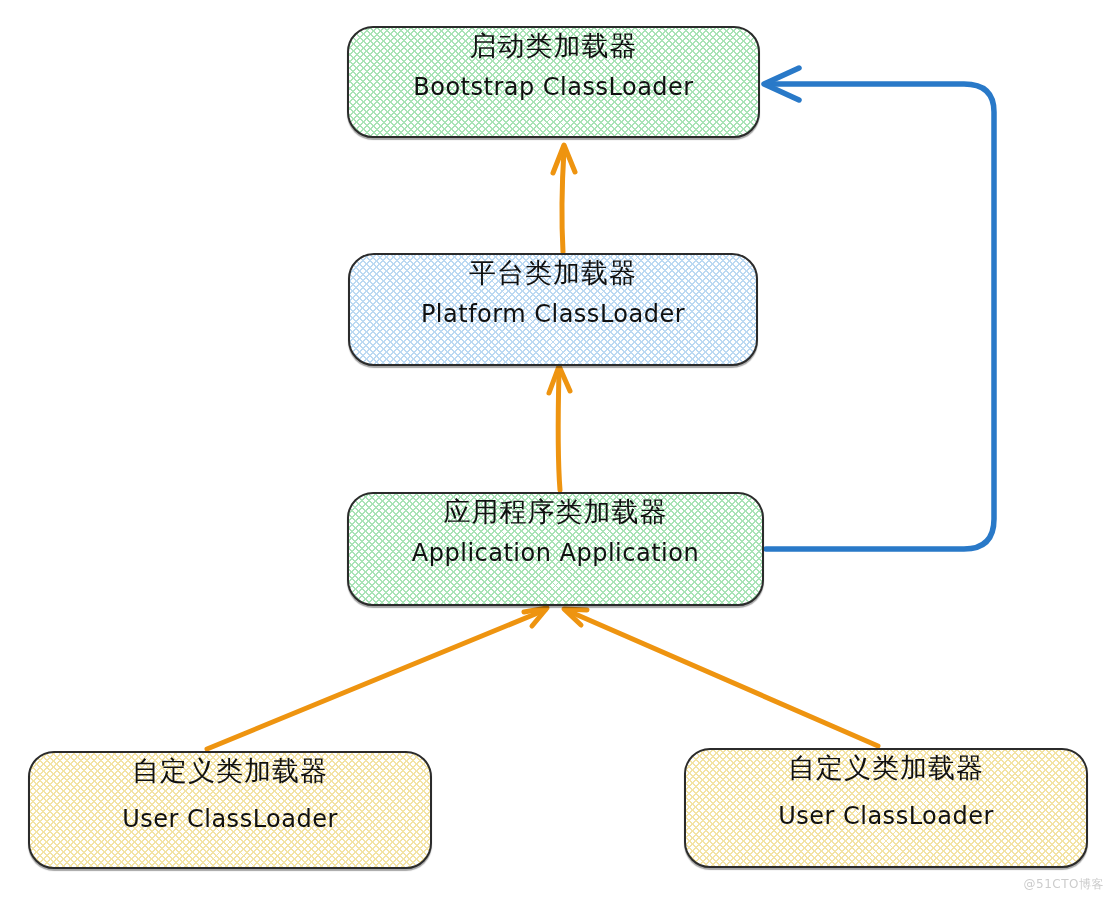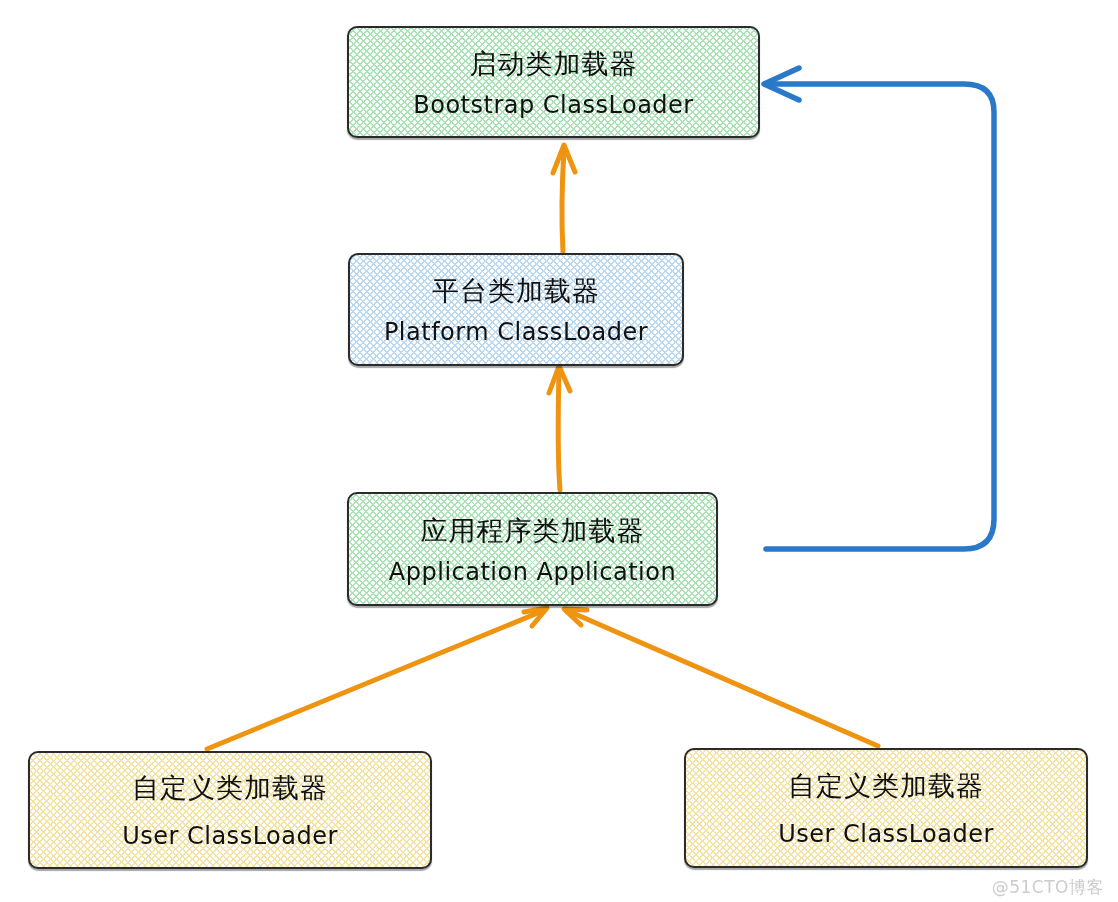--- a/index.html
+++ b/index.html
@@ -24,25 +24,25 @@
   }
   .edges {
     position: absolute;
     left: 0; top: 0;
     width: 1118px; height: 902px;
     pointer-events: none;
   }
   .node {
     position: absolute;
     border: 2.5px solid var(--node-border);
-    border-radius: 10px;
+    border-radius: 26px;
     display: flex;
     flex-direction: column;
     align-items: center;
-    justify-content: center;
+    justify-content: flex-start;
     gap: 9px;
     box-shadow: 0 2px 1px rgba(0,0,0,0.35);
     color: var(--text);
     text-align: center;
   }
   .fill-green {
     background:
       repeating-linear-gradient(45deg,  var(--green-line) 0 1.4px, transparent 1.4px 4.8px),
       repeating-linear-gradient(-45deg, var(--green-line) 0 1.4px, transparent 1.4px 4.8px),
       #ffffff;
@@ -56,43 +56,43 @@
   .fill-yellow {
     background:
       repeating-linear-gradient(45deg,  var(--yellow-line) 0 1.4px, transparent 1.4px 4.8px),
       repeating-linear-gradient(-45deg, var(--yellow-line) 0 1.4px, transparent 1.4px 4.8px),
       #ffffff;
     gap: 16px;
   }
   .node-zh { font-size: 27px; letter-spacing: 1px; }
   .node-en { font-size: 24px; font-weight: 500; letter-spacing: 0.5px; }
   .node-bootstrap   { left: 347px; top: 26px;  width: 413px; height: 112px; }
-  .node-platform    { left: 348px; top: 253px; width: 336px; height: 113px; }
-  .node-application { left: 347px; top: 492px; width: 371px; height: 114px; }
+  .node-platform    { left: 348px; top: 253px; width: 410px; height: 113px; }
+  .node-application { left: 347px; top: 492px; width: 417px; height: 114px; }
   .node-user-left   { left: 28px;  top: 751px; width: 404px; height: 118px; }
   .node-user-right  { left: 684px; top: 748px; width: 404px; height: 120px; }
   .edge-orange {
     fill: none;
     stroke: var(--orange-arrow);
     stroke-width: 5;
     stroke-linecap: round;
     stroke-linejoin: round;
   }
   .edge-blue {
     fill: none;
     stroke: var(--blue-arrow);
     stroke-width: 5.5;
     stroke-linecap: round;
     stroke-linejoin: round;
   }
   .watermark {
     position: absolute;
     right: 14px;
     top: 876px;
-    font-size: 17px;
+    font-size: 12px;
     color: var(--watermark);
     letter-spacing: 0.5px;
   }
 </style>
 </head>
 <body>
 
 <div class="canvas">
 
   <svg class="edges" width="1118" height="902" viewBox="0 0 1118 902" aria-hidden="true">

